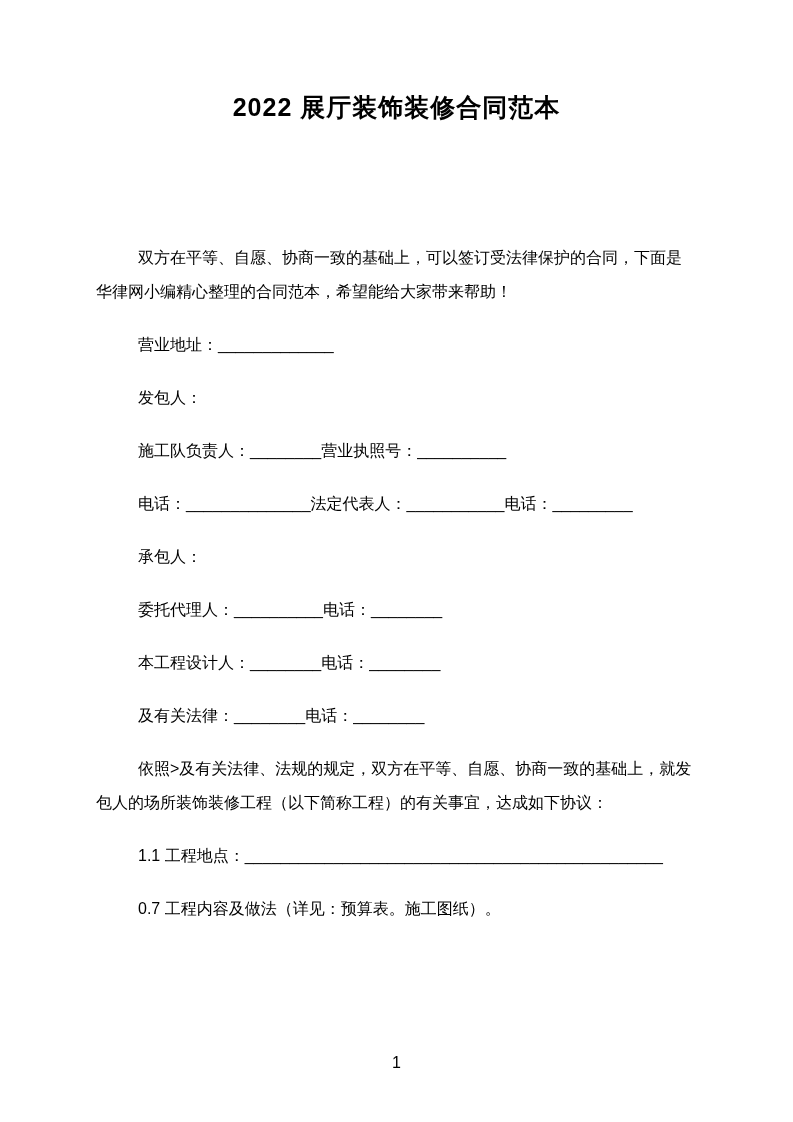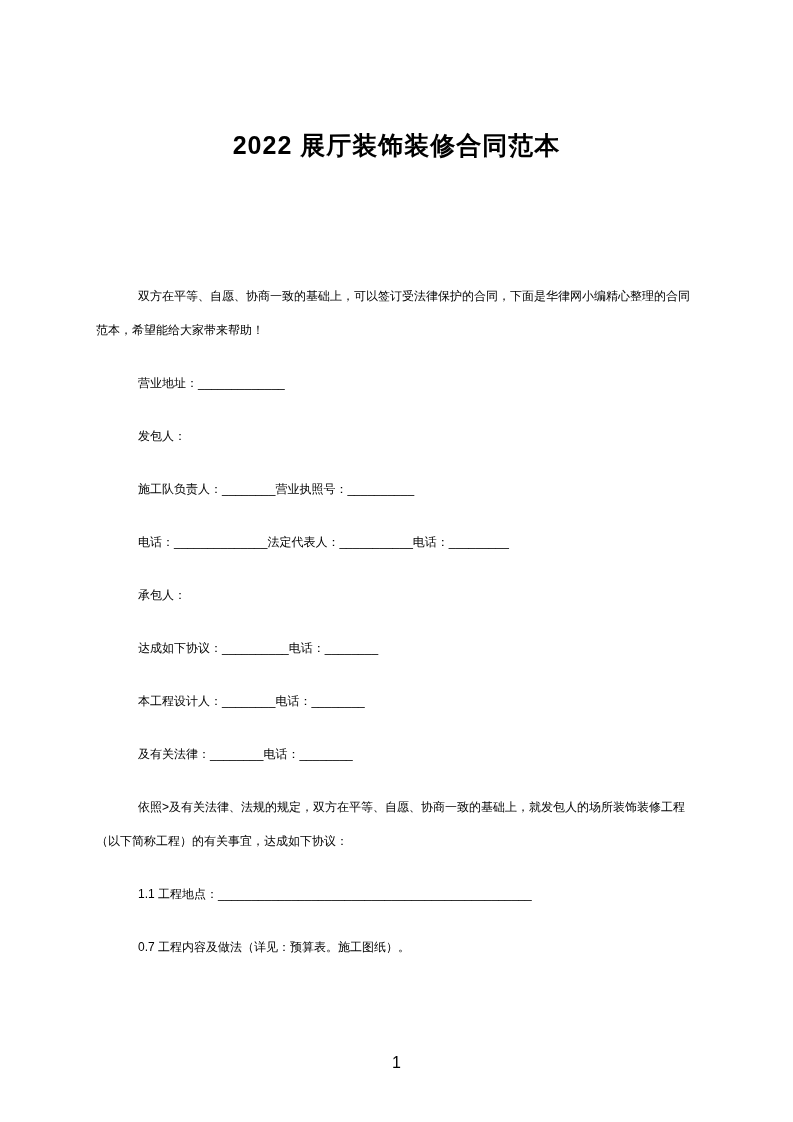--- a/index.html
+++ b/index.html
@@ -10,32 +10,32 @@
   .page {
     position: relative;
     width: 793px;
     height: 1122px;
     background: #ffffff;
     color: #000000;
     font-family: "Liberation Sans", "DejaVu Sans", sans-serif;
     overflow: hidden;
   }
   .content {
-    padding: 89px 96px 0 96px;
+    padding: 51px 96px 0 96px;
   }
   .doc-title {
     font-size: 25px;
     font-weight: bold;
     text-align: center;
     line-height: 32px;
     margin: 40px 0 118px 0;
     letter-spacing: 1px;
   }
   .para {
-    font-size: 12px;
+    font-size: 16px;
     line-height: 34px;
     margin: 0 0 19px 0;
     text-indent: 42px;
     white-space: normal;
     word-break: break-all;
   }
   .page-number {
     position: absolute;
     left: 0;
     right: 0;
@@ -53,21 +53,21 @@
     <h1 class="doc-title">2022 展厅装饰装修合同范本</h1>
 
     <p class="para">双方在平等、自愿、协商一致的基础上，可以签订受法律保护的合同，下面是华律网小编精心整理的合同范本，希望能给大家带来帮助！</p>
 
     <p class="para">营业地址：_____________</p>
     <p class="para">发包人：</p>
     <p class="para">施工队负责人：________营业执照号：__________</p>
     <p class="para">电话：______________法定代表人：___________电话：_________</p>
 
     <p class="para">承包人：</p>
-    <p class="para">达成如下协议：__________电话：________</p>
+    <p class="para">委托代理人：__________电话：________</p>
     <p class="para">本工程设计人：________电话：________</p>
     <p class="para">及有关法律：________电话：________</p>
 
     <p class="para">依照&gt;及有关法律、法规的规定，双方在平等、自愿、协商一致的基础上，就发包人的场所装饰装修工程（以下简称工程）的有关事宜，达成如下协议：</p>
 
     <p class="para">1.1 工程地点：_______________________________________________</p>
     <p class="para">0.7 工程内容及做法（详见：预算表。施工图纸）。</p>
   </div>
 
   <div class="page-number">1</div>

